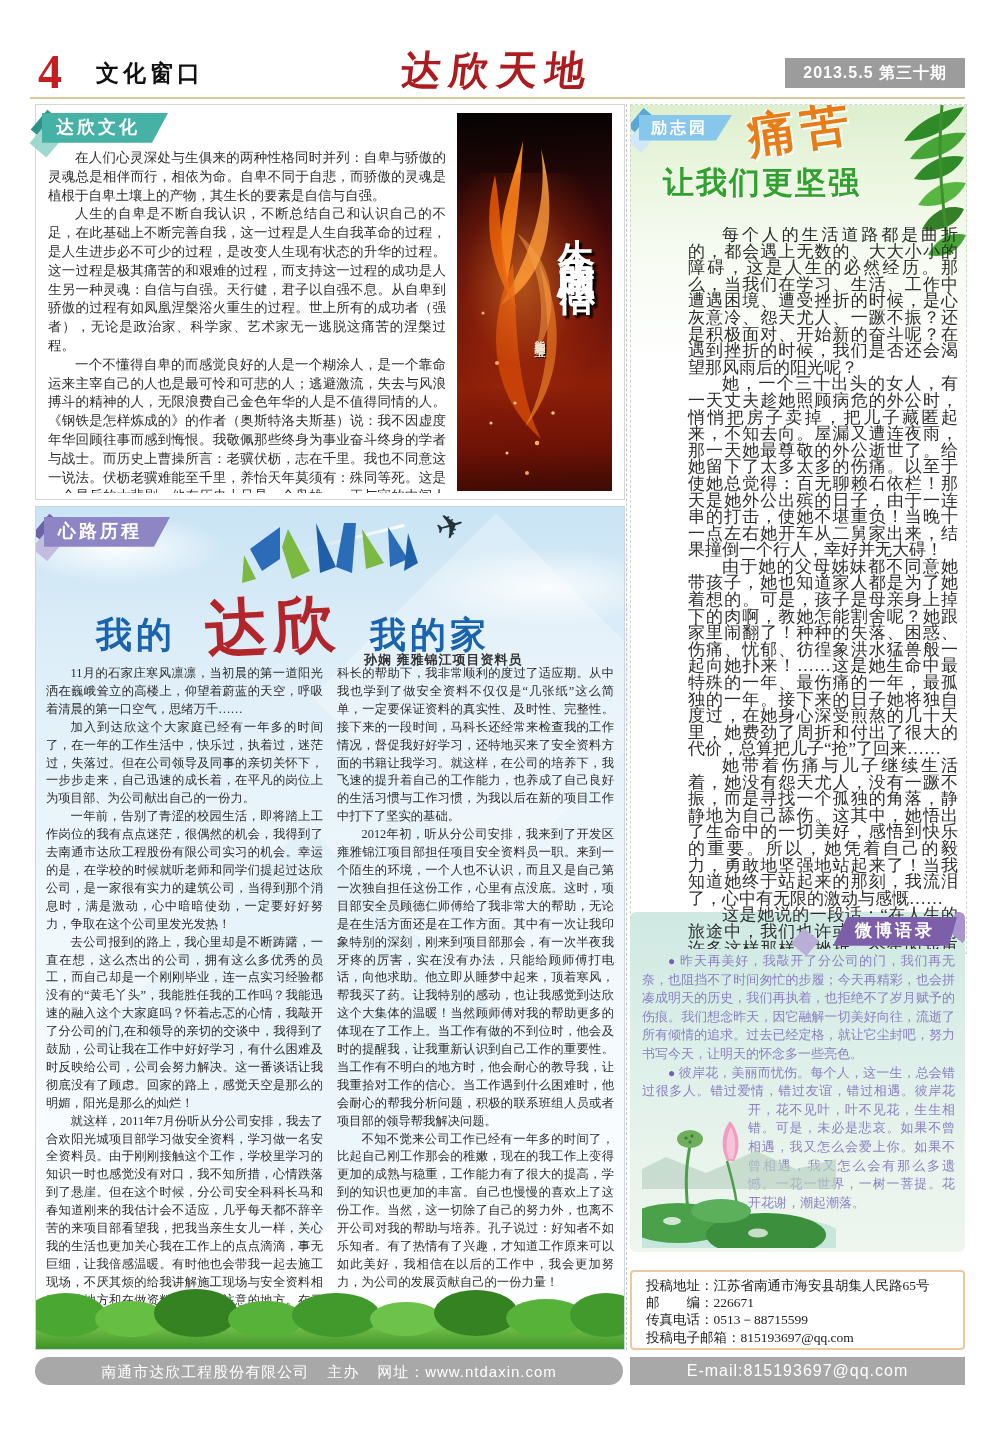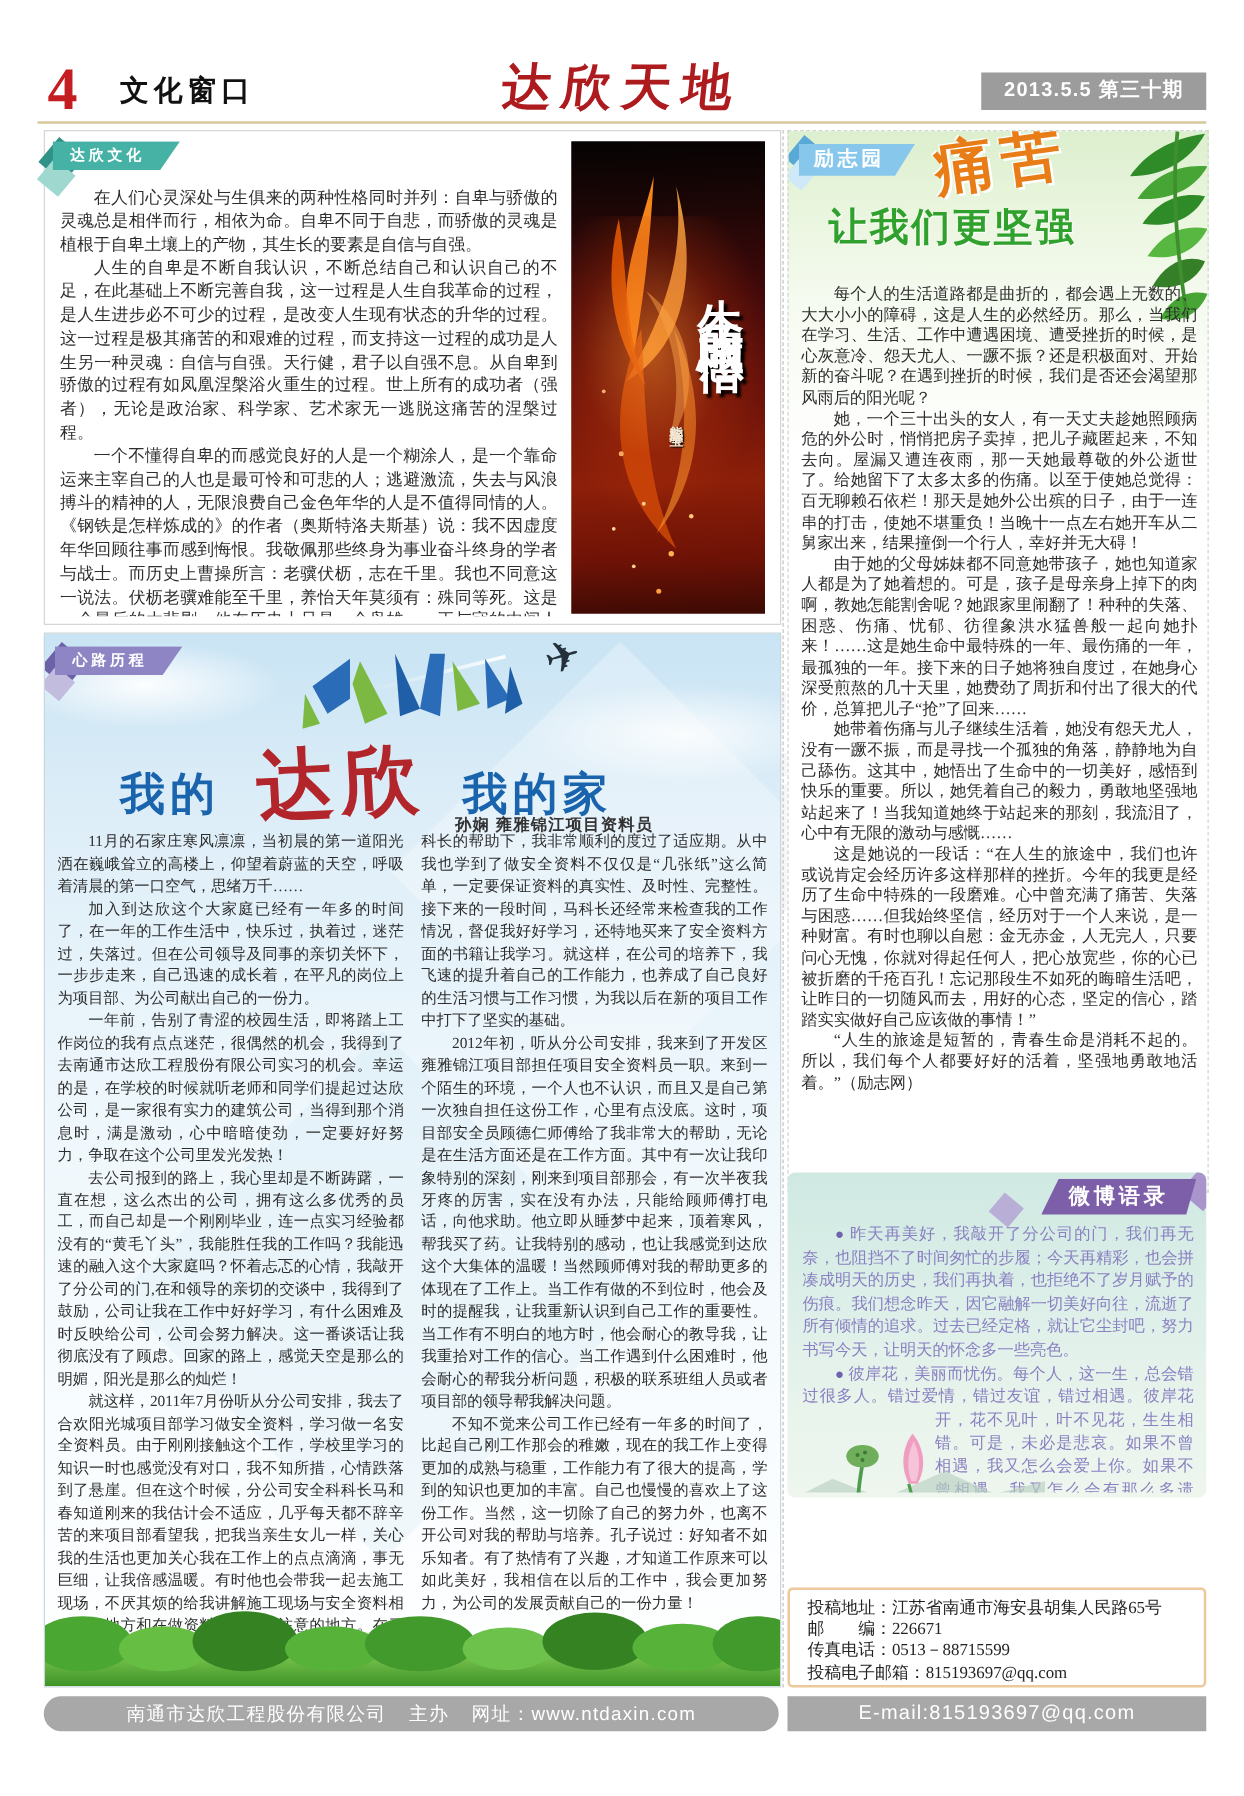--- a/index.html
+++ b/index.html
@@ -10,21 +10,21 @@
   .abs{position:absolute;}
   
   #page-num{left:38px;top:48px;font:bold 48px/1 "Liberation Serif","DejaVu Serif",serif;color:#c41e23;}
   #section-name{left:96px;top:62px;font:bold 23px/1 "DejaVu Sans",sans-serif;color:#111;letter-spacing:4px;}
   #masthead{left:0;right:0;top:50px;text-align:center;font:bold 40px/1 "DejaVu Serif","Liberation Serif",serif;
     color:#ad1b1f;letter-spacing:8px;transform:skewX(-6deg);}
   #issue-box{right:30px;top:58px;background:#9c9c9c;color:#fff;font:bold 16px/30px "Liberation Sans",sans-serif;
     padding:0 18px;letter-spacing:1px;}
   #header-rule{left:30px;right:30px;top:97px;border-top:2px solid #d9c79c;height:0;}
   
-  .ribbon{position:absolute;z-index:6;color:#fff;font-weight:bold;font-size:12px;letter-spacing:3px;
+  .ribbon{position:absolute;z-index:6;color:#fff;font-weight:bold;font-size:18px;letter-spacing:3px;
     padding:5px 28px 5px 14px;clip-path:polygon(0 0,100% 0,calc(100% - 16px) 100%,0 100%);line-height:1.1;}
   .fold{position:absolute;z-index:5;transform:rotate(40deg);}
   
   #culture-box{left:35px;top:104px;width:588px;height:394px;border:1px solid #d6d6d6;background:#fff;}
   #culture-badge{left:6px;top:8px;background:#45b2a5;}
   #culture-fold1{left:-6px;top:2px;width:26px;height:26px;background:#2e9286;}
   #culture-fold2{left:-12px;top:20px;width:22px;height:22px;background:#9fd8cf;}
   #culture-text{left:12px;top:44px;width:398px;bottom:6px;overflow:hidden;}
   .body-text p{margin:0;text-indent:2em;text-align:justify;
     font-family:"Liberation Serif","DejaVu Serif",serif;color:#2e2e2e;}
@@ -68,23 +68,23 @@
     background:linear-gradient(180deg,#dcefce 0%,#e9f5dd 60px,#f6fbf1 140px,#ffffff 260px);}
   #strong-badge{left:8px;top:10px;background:#87c7ec;font-size:16px;padding:4px 24px 4px 12px;}
   #strong-fold1{left:-6px;top:0px;width:24px;height:24px;background:#58a8d8;}
   #strong-fold2{left:-12px;top:18px;width:18px;height:18px;background:#cfe9f8;}
   #pain-title{left:116px;top:0px;font:bold 48px/1 "DejaVu Serif",serif;color:#e87d17;transform:rotate(-8deg);
     letter-spacing:6px;text-shadow:2px 2px 0 #fff,-1px -1px 0 #fff;z-index:4;}
   #pain-sub{left:32px;top:62px;font:bold 31px/1 "DejaVu Sans",sans-serif;color:#2fa12c;letter-spacing:2px;
     text-shadow:1px 1px 0 #fff;z-index:4;}
   #bamboo{right:0;top:0;z-index:3;}
   #strong-text{left:10px;right:8px;top:122px;bottom:4px;overflow:hidden;z-index:4;}
-  #strong-text p{font-size:13px;line-height:16.6px;}
-  
-  #weibo-box{left:630px;top:938px;width:335px;height:260px;border-radius:6px;overflow:hidden;
+  #strong-text p{font-size:17px;line-height:16.6px;margin-left:47px;}
+  
+  #weibo-box{left:630px;top:912px;width:335px;height:340px;border-radius:6px;overflow:hidden;
     background:linear-gradient(180deg,#cfe9e2 0%,#ddefe9 40%,#e9f4ec 75%,#eef6ee 100%);}
   #weibo-badge{right:8px;top:5px;background:#7c5fa8;font-size:17px;
     clip-path:polygon(14px 0,100% 0,calc(100% - 8px) 100%,0 100%);padding:5px 22px 5px 22px;}
   #weibo-fold1{right:-8px;top:2px;width:24px;height:24px;background:#a995cc;}
   #weibo-fold2{right:150px;top:20px;width:20px;height:20px;background:#b9aed6;}
   #weibo-quotes{left:12px;right:10px;top:40px;bottom:4px;overflow:hidden;}
   #weibo-quotes p{margin:0;text-indent:2em;text-align:justify;color:#8a80c2;
     font:13px/18.6px "Liberation Serif","DejaVu Serif",serif;}
   .bullet{color:#6f63b0;font-size:12px;}
   #lotus-float{float:left;width:112px;height:126px;margin:6px 6px 0 -12px;position:relative;}

